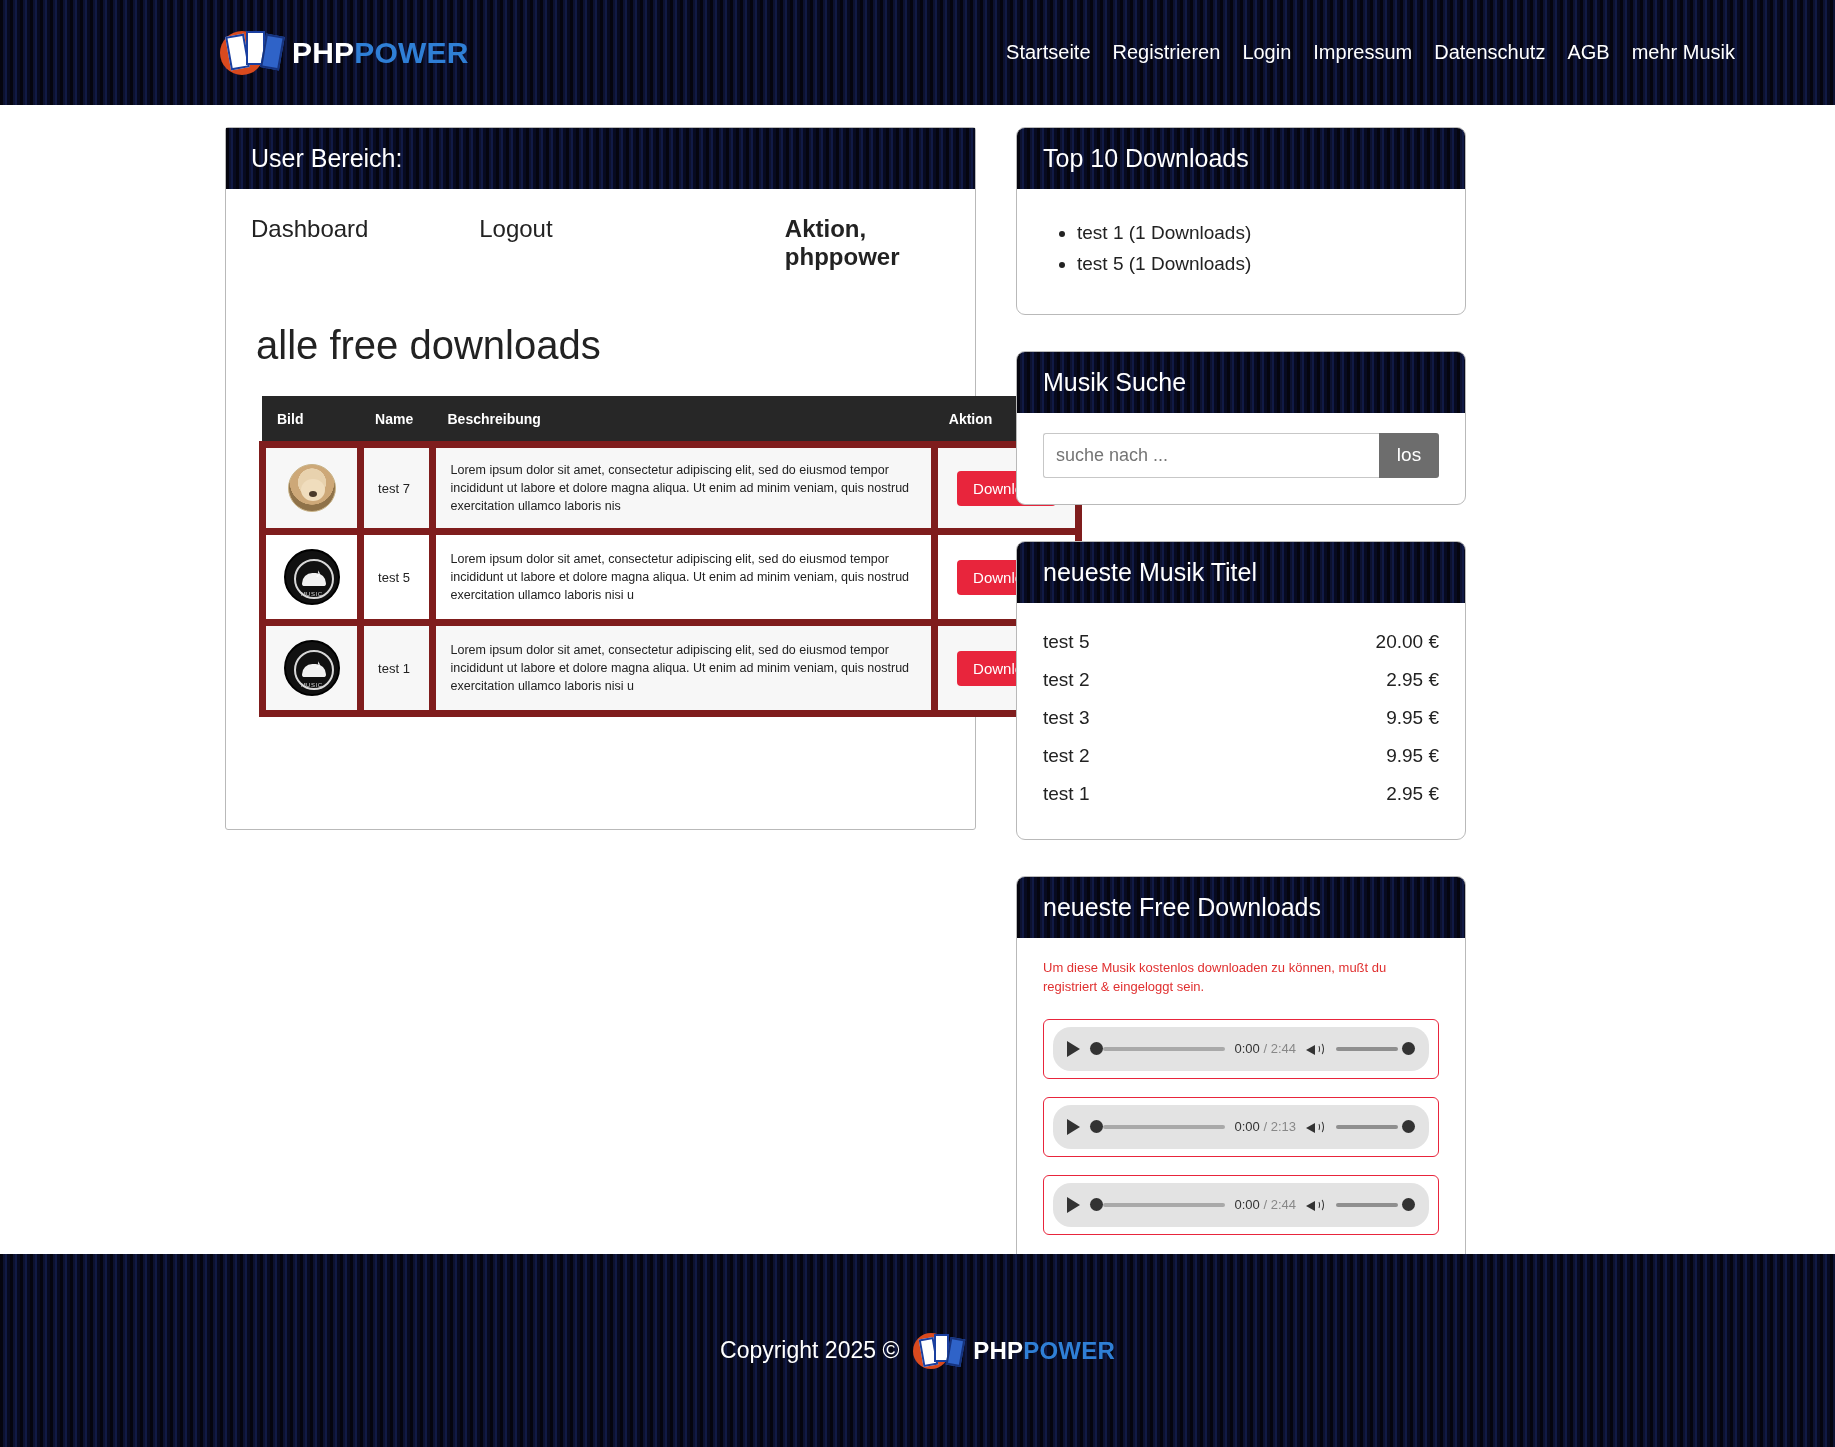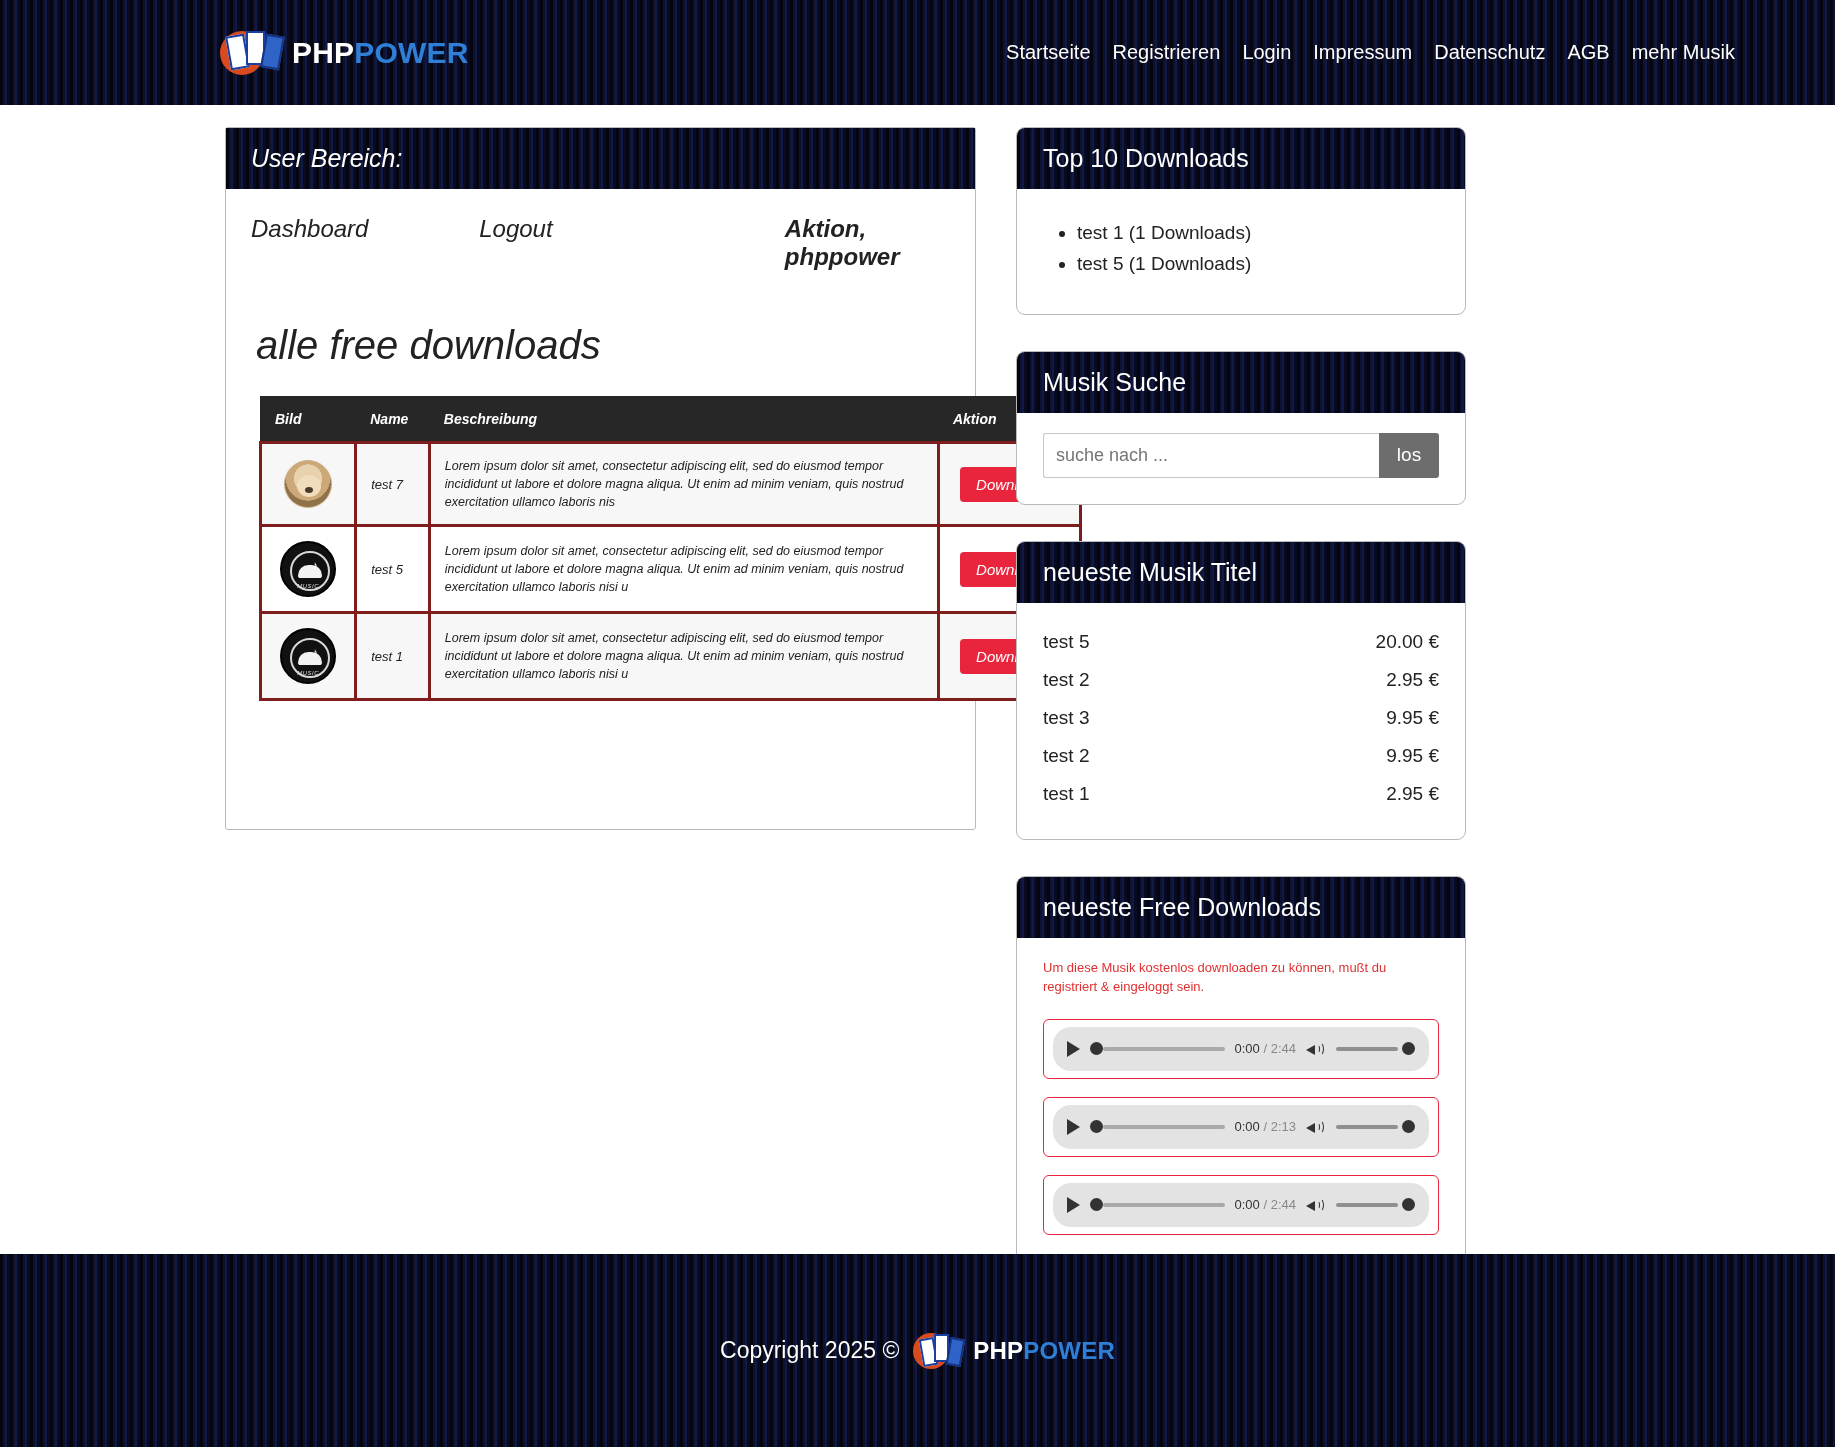--- a/index.html
+++ b/index.html
@@ -48,21 +48,21 @@
     color: #ffffff; text-decoration: none; font-size: 20px;
   }
 
   
   .page {
     display: flex;
     gap: 40px;
     padding: 22px 120px 0 225px;
     align-items: flex-start;
   }
-  .col-main { width: 751px; flex: none; font-style: italic; }
+  .col-main { width: 751px; flex: none; }
   .col-side { width: 450px; flex: none; }
 
   .panel {
     border: 1px solid #b9b9b9;
     background: #ffffff;
     border-radius: 9px;
     margin-bottom: 36px;
     overflow: hidden;
   }
   .panel-head {
@@ -106,21 +106,21 @@
   table.dl {
     width: 823px; border-collapse: collapse; margin-left: 8px;
     font-size: 13px; color: #222;
   }
   table.dl thead th {
     background: #272727; color: #fff; text-align: left;
     padding: 12px 14px; font-size: 14px; font-weight: bold;
     border: 1px solid #272727;
   }
   table.dl td {
-    border: 3px solid #7f1d1d; padding: 10px 14px; vertical-align: middle;
+    border: 7px solid #7f1d1d; padding: 10px 14px; vertical-align: middle;
   }
   table.dl tbody tr:nth-child(odd) td { background: #f7f7f7; }
   table.dl tbody tr:nth-child(even) td { background: #ffffff; }
   .col-bild { width: 80px; }
   .col-name { width: 58px; font-size: 13px; }
   .col-besch { width: 465px; line-height: 1.45; font-size: 12.5px; }
   .col-aktion { width: 108px; text-align: center; }
 
   .thumb-dog {
     width: 48px; height: 48px; border-radius: 50%;

